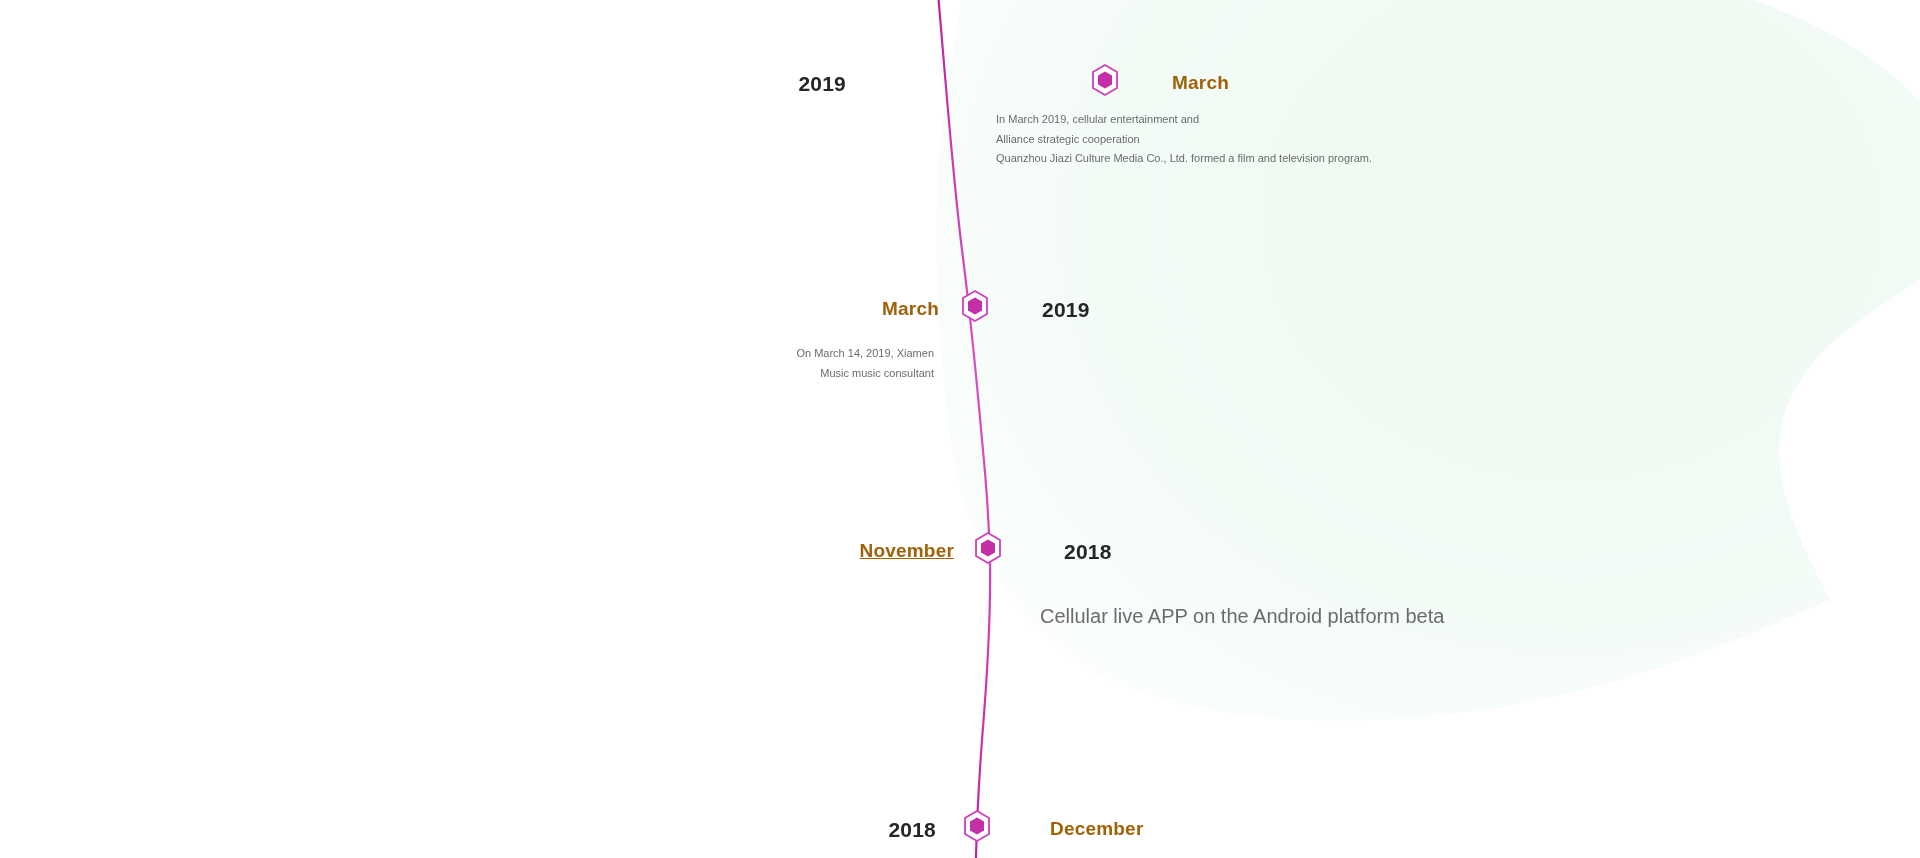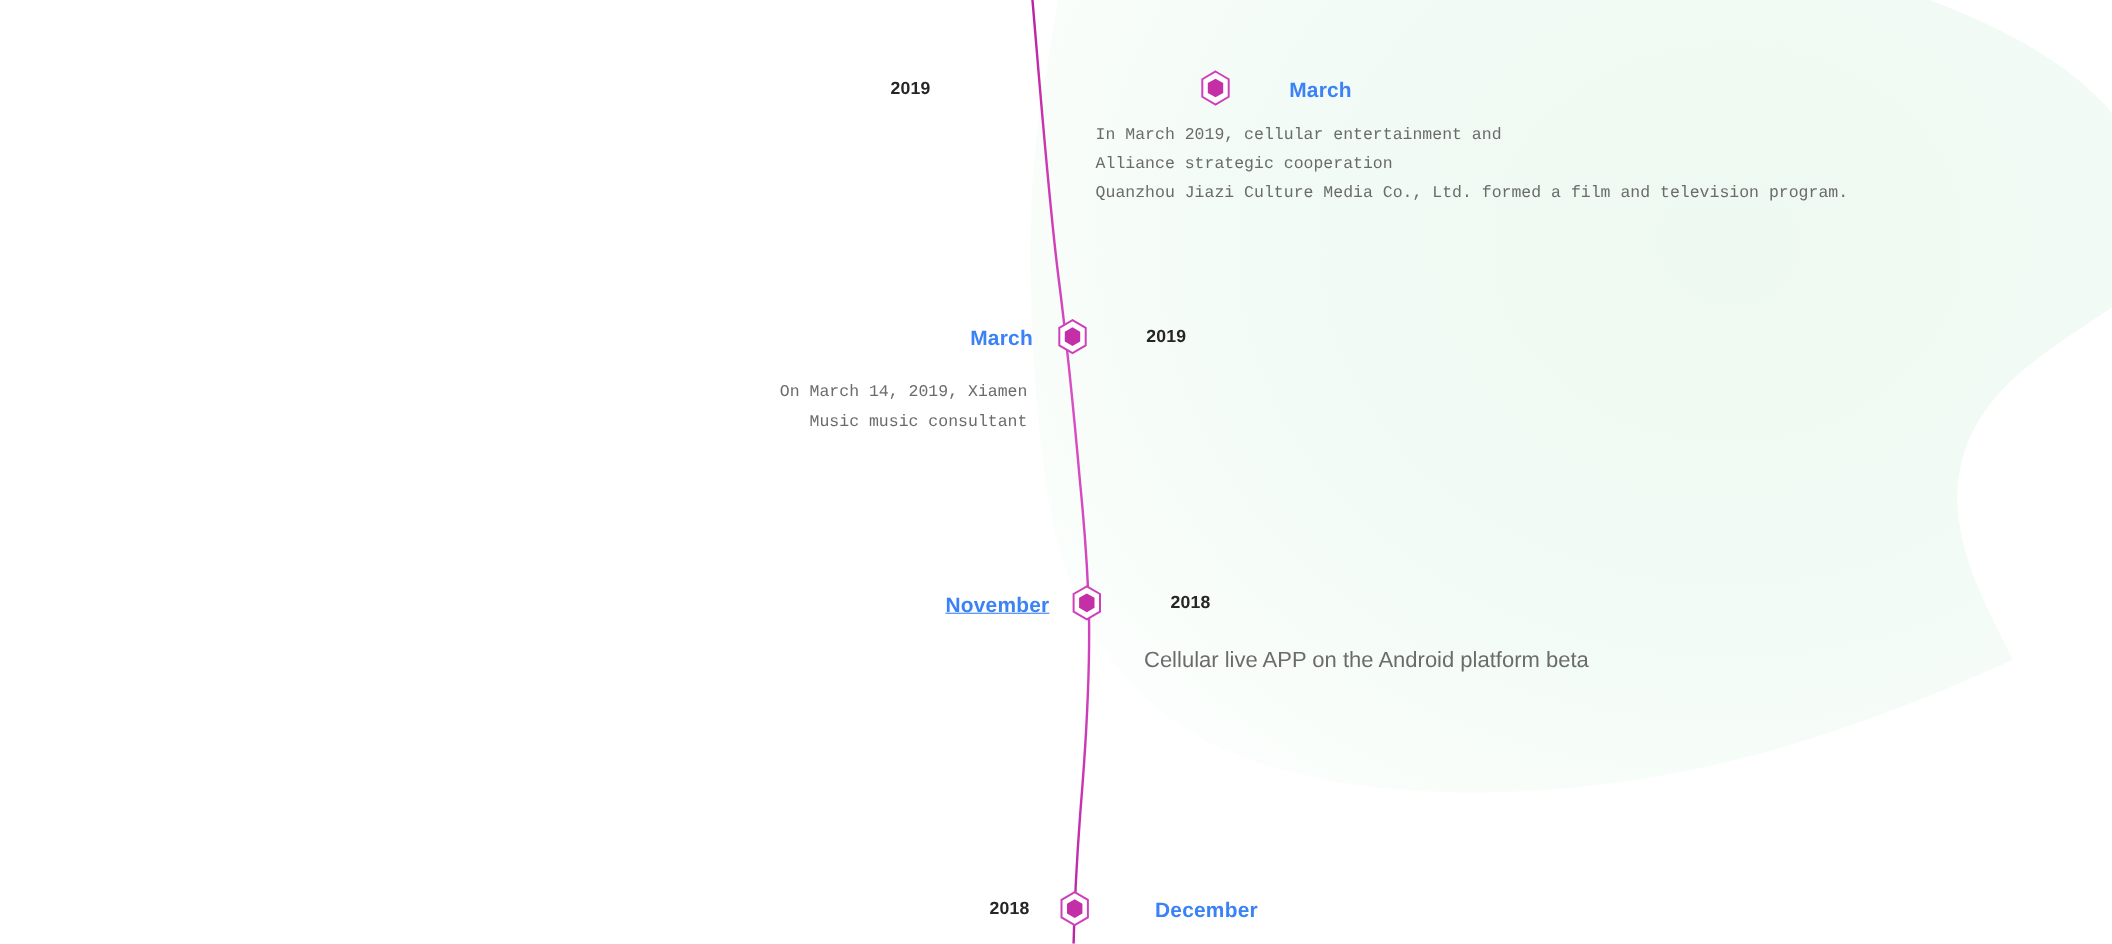--- a/index.html
+++ b/index.html
@@ -40,53 +40,53 @@
   }
   .marker{
     position:relative;
     width:30px; height:34px;
     flex:0 0 30px;
     z-index:5;
   }
   .marker svg{ display:block; }
 
   .year{
-    font-size:16px;
+    font-size:21px;
     font-weight:bold;
     color:#262626;
     letter-spacing:0.2px;
     white-space:nowrap;
     line-height:1;
   }
   .month{
     font-size:19px;
     font-weight:bold;
-    color:#3b82f6;
+    color:#a16207;
     letter-spacing:0.2px;
     white-space:nowrap;
     line-height:1;
   }
   .side-left  { justify-content:flex-end; }
   .side-right { justify-content:flex-start; }
 
   .lbl-left  { margin-right:26px; text-align:right; }
   .lbl-right { margin-left:26px;  text-align:left;  }
 
   
   .body-block{
     position:absolute;
     z-index:3;
     color:#6b6b6b;
     line-height:1.78;
     white-space:nowrap;
   }
   .body-block .line{ display:block; }
 
-  .copy-sm { font-size:15px;font-family:Liberation Mono, monospace; }
-  .copy-lg { font-size:20px; }
+  .copy-sm { font-size:11px; }
+  .copy-lg { font-size:20px;margin-top:16px; }
   .align-right{ text-align:right; }
   .align-left { text-align:left;  }
 </style>
 </head>
 <body>
 
 <div id="stage">
 
   <svg id="bg-blob" viewBox="0 0 1920 858" preserveAspectRatio="none" aria-hidden="true">
     <defs>

